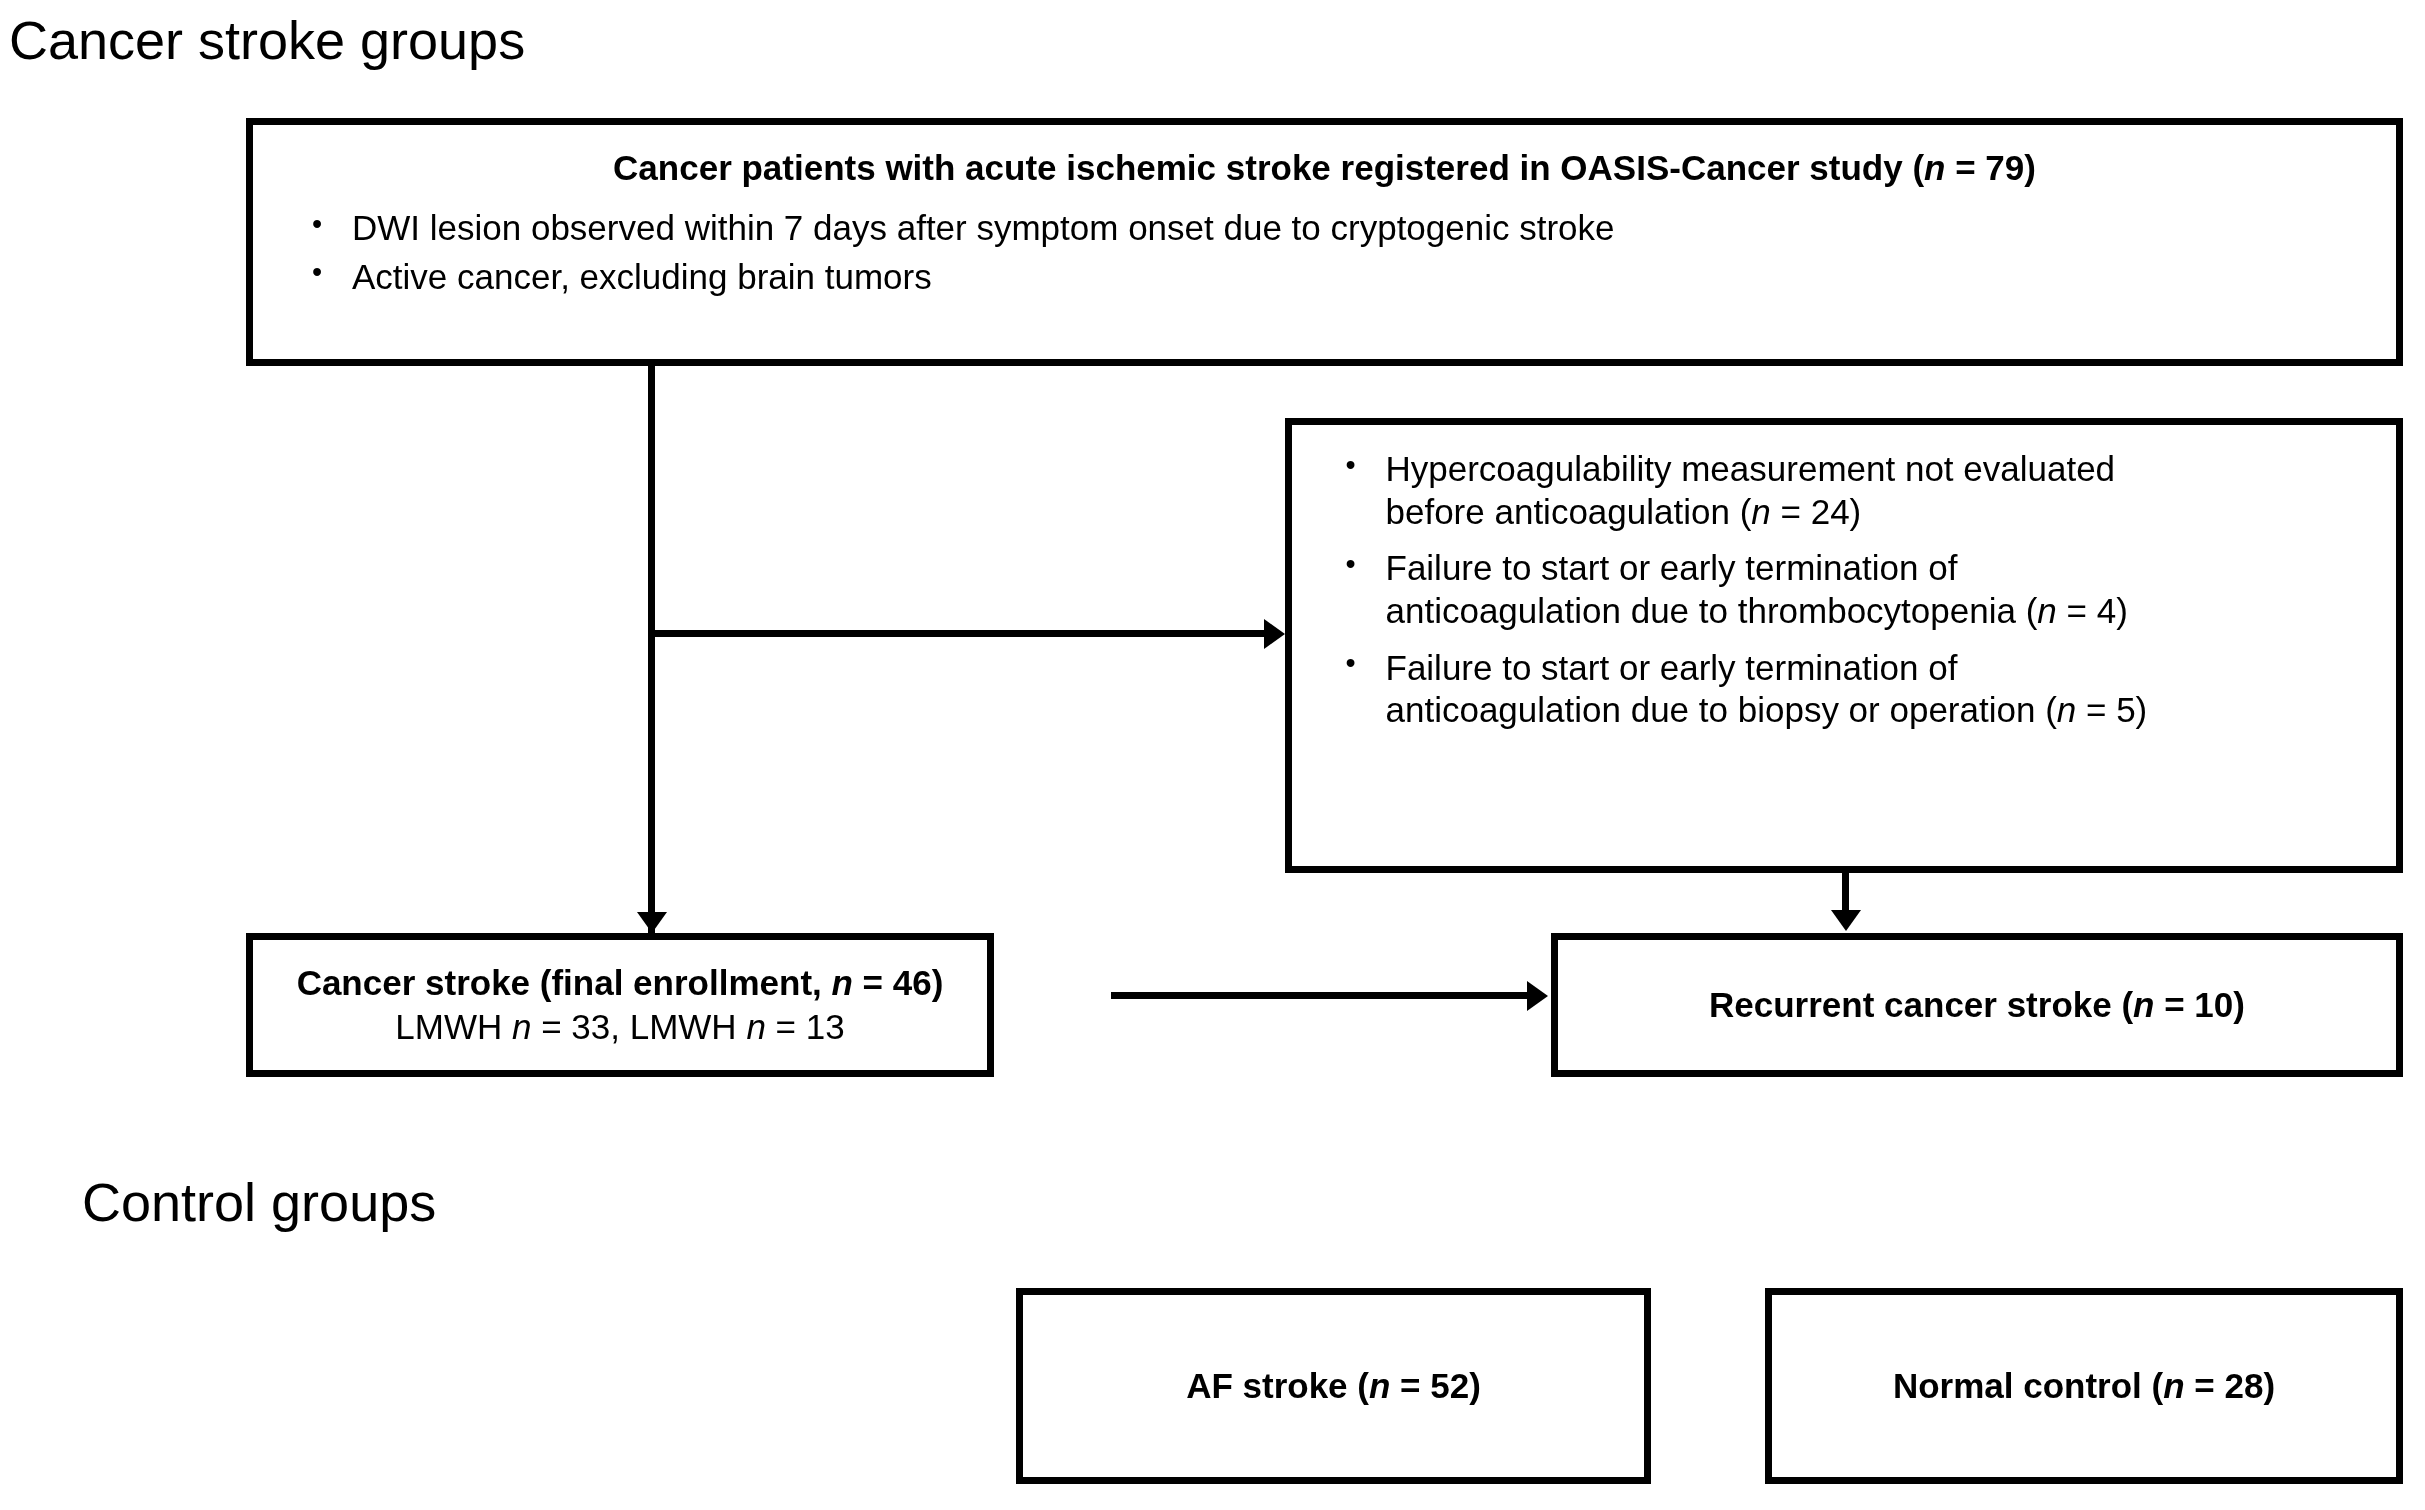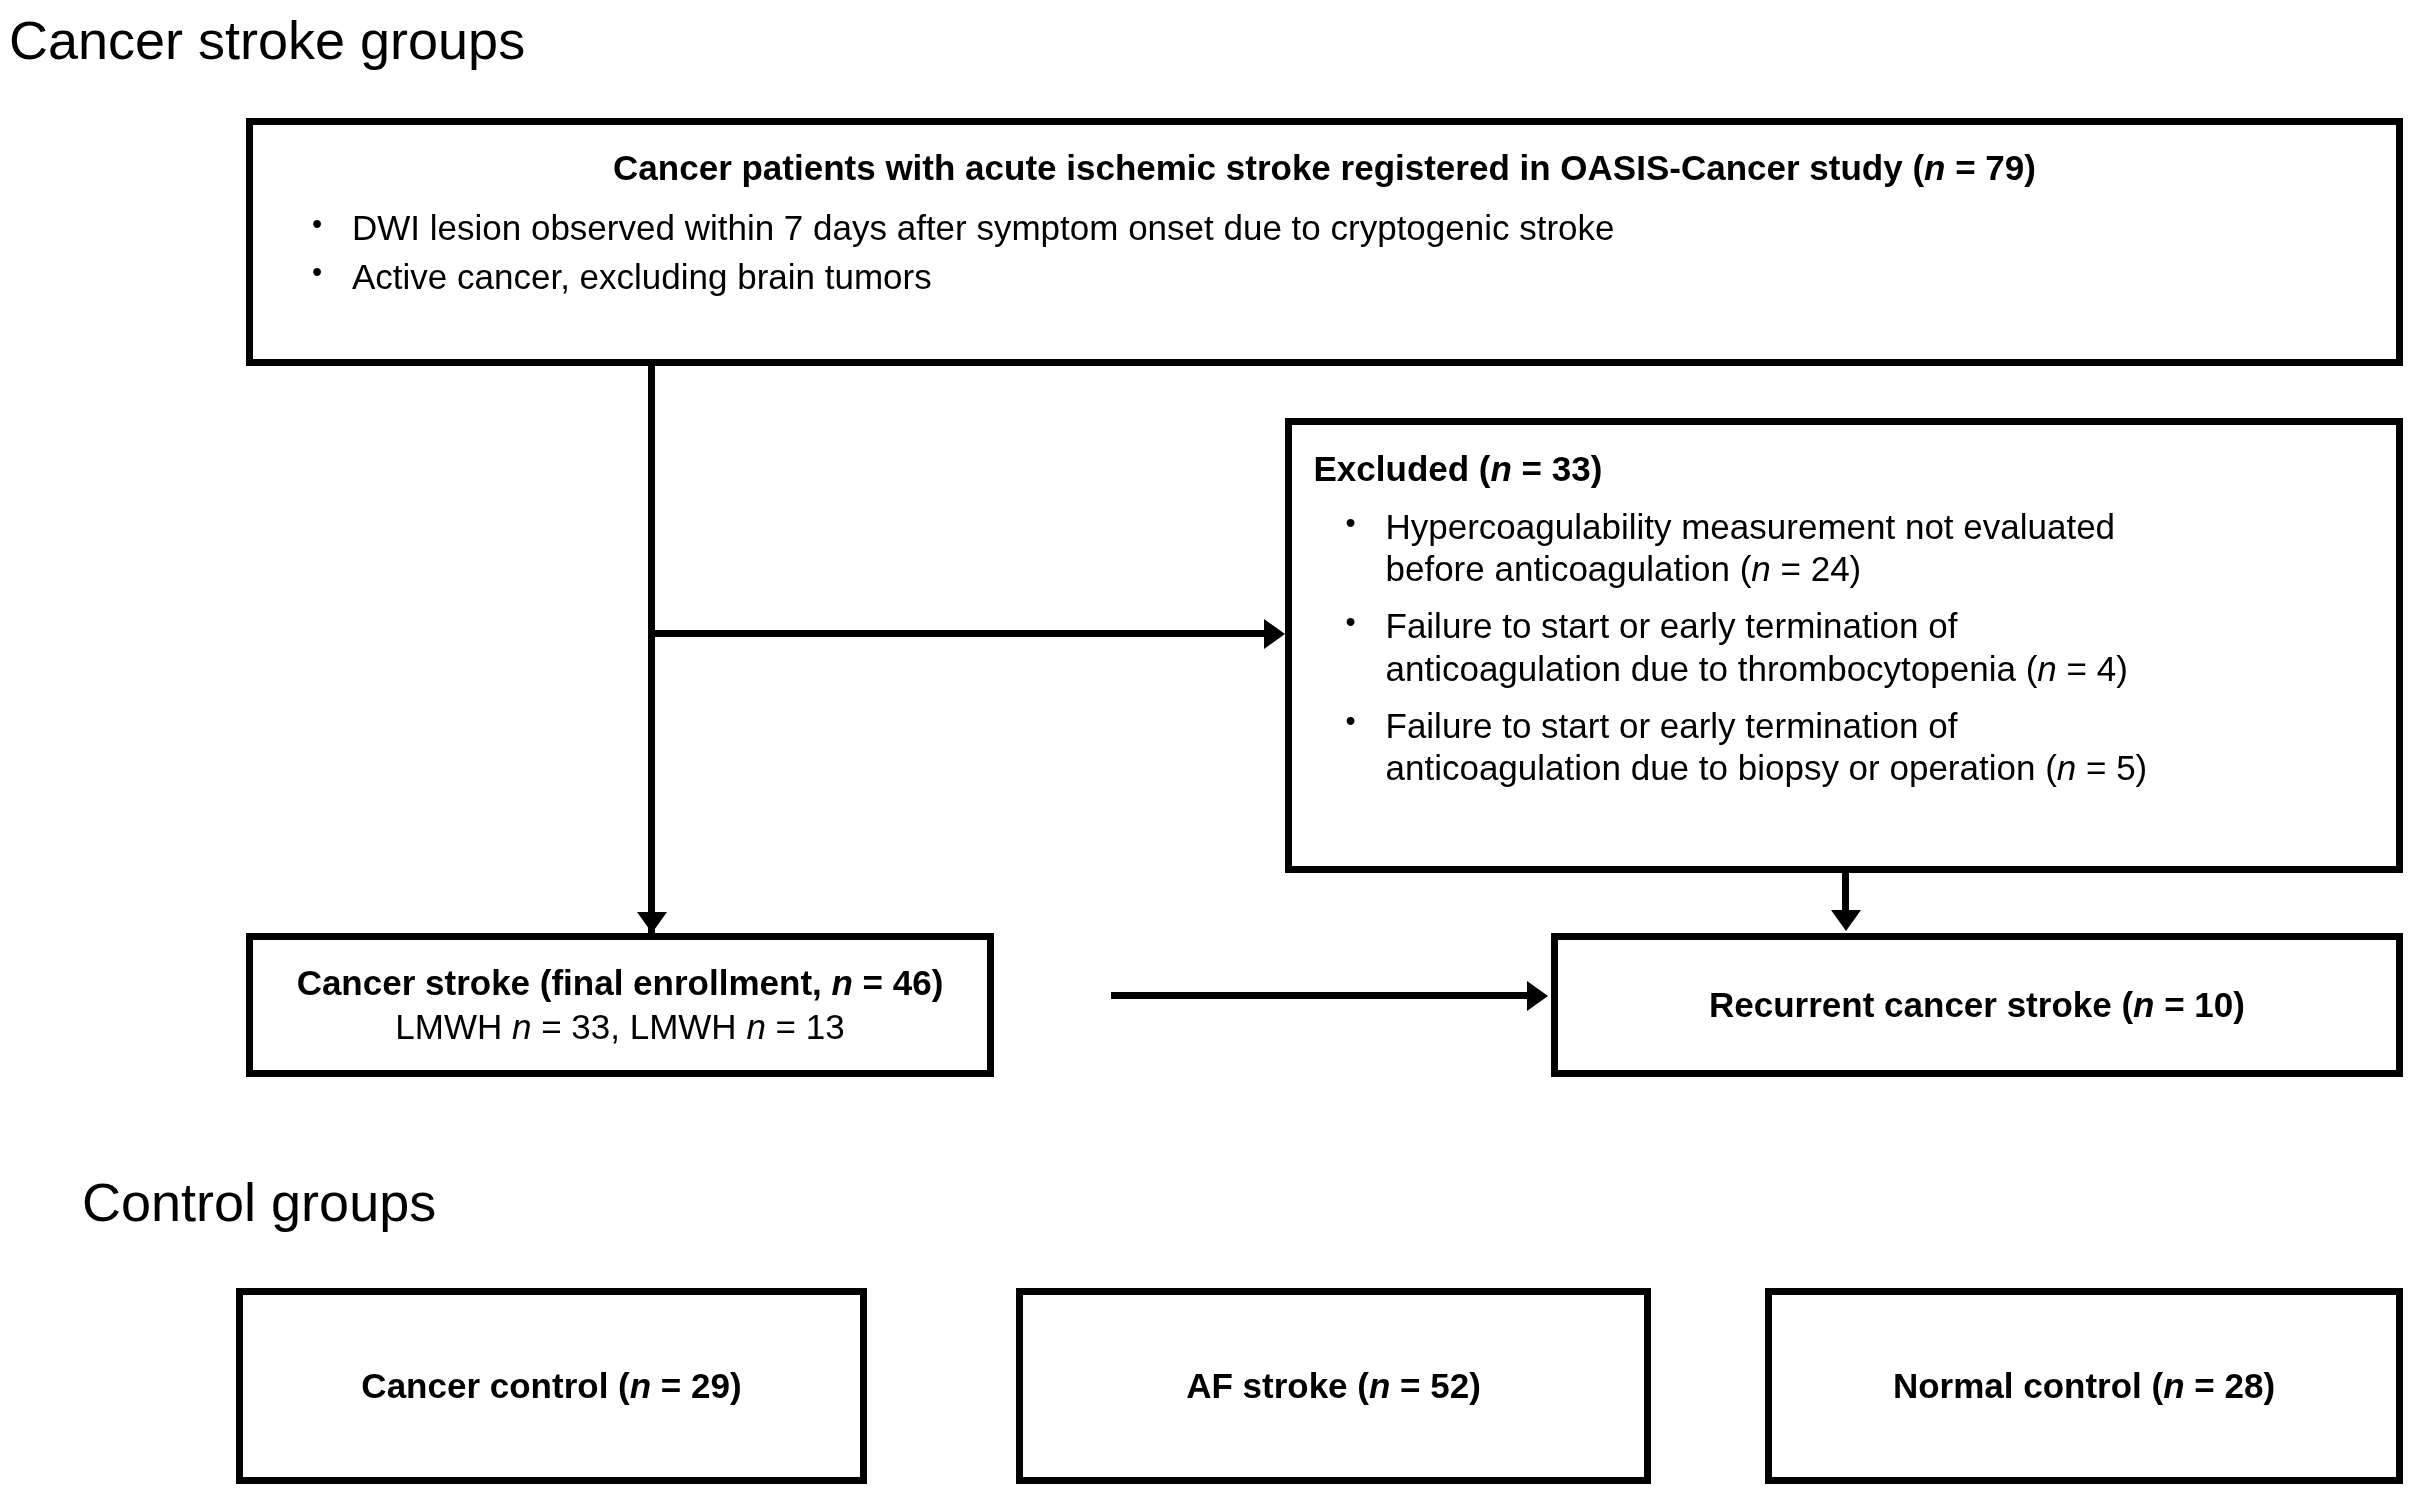--- a/index.html
+++ b/index.html
@@ -118,21 +118,20 @@
   </div>
 
   <div class="line-v" style="left:648px; top:366px; height:576px;"></div>
   <div class="arrow-down" style="left:637px; top:912px;"></div>
 
   <div class="line-h" style="left:648px; top:630px; width:617px;"></div>
   <div class="arrow-right" style="left:1264px; top:619px;"></div>
 
   <div class="box" style="left:1285px; top:418px; width:1118px; height:455px;">
     <div class="box-inner" style="padding:23px 21.5px 0 21.5px;">
-      <div class="bold-head" style="margin:0 0 16.5px 0;"><span>Excluded (</span><i class="nvar">n</i><span> = 33)</span></div>
       <ul class="bullet-list" style="margin-left:23px;">
         <li class="bullet-item" style="margin-bottom:14px;">
           <span>Hypercoagulability measurement not evaluated</span><br>
           <span>before anticoagulation  (</span><i class="nvar">n</i><span> = 24)</span>
         </li>
         <li class="bullet-item" style="margin-bottom:14px;">
           <span>Failure to start or early termination of</span><br>
           <span>anticoagulation due to thrombocytopenia (</span><i class="nvar">n</i><span> = 4)</span>
         </li>
         <li class="bullet-item">
@@ -155,23 +154,20 @@
 
   <div class="line-h" style="left:1111px; top:992px; width:418px;"></div>
   <div class="arrow-right" style="left:1527px; top:981px;"></div>
 
   <div class="box" style="left:1551px; top:933px; width:852px; height:144px;">
     <div class="center-box-text"><span>Recurrent cancer stroke (</span><i class="nvar">n</i><span> = 10)</span></div>
   </div>
 
   <div class="section-title" style="left:82px; top:1175px;">Control groups</div>
 
-  <div class="box" style="left:236px; top:1288px; width:631px; height:196px;">
-    <div class="center-box-text"><span>Cancer control (</span><i class="nvar">n</i><span> = 29)</span></div>
-  </div>
 
   <div class="box" style="left:1016px; top:1288px; width:635px; height:196px;">
     <div class="center-box-text"><span>AF stroke (</span><i class="nvar">n</i><span> = 52)</span></div>
   </div>
 
   <div class="box" style="left:1765px; top:1288px; width:638px; height:196px;padding-left:18px;">
     <div class="center-box-text"><span>Normal control (</span><i class="nvar">n</i><span> = 28)</span></div>
   </div>
 
 </div>

